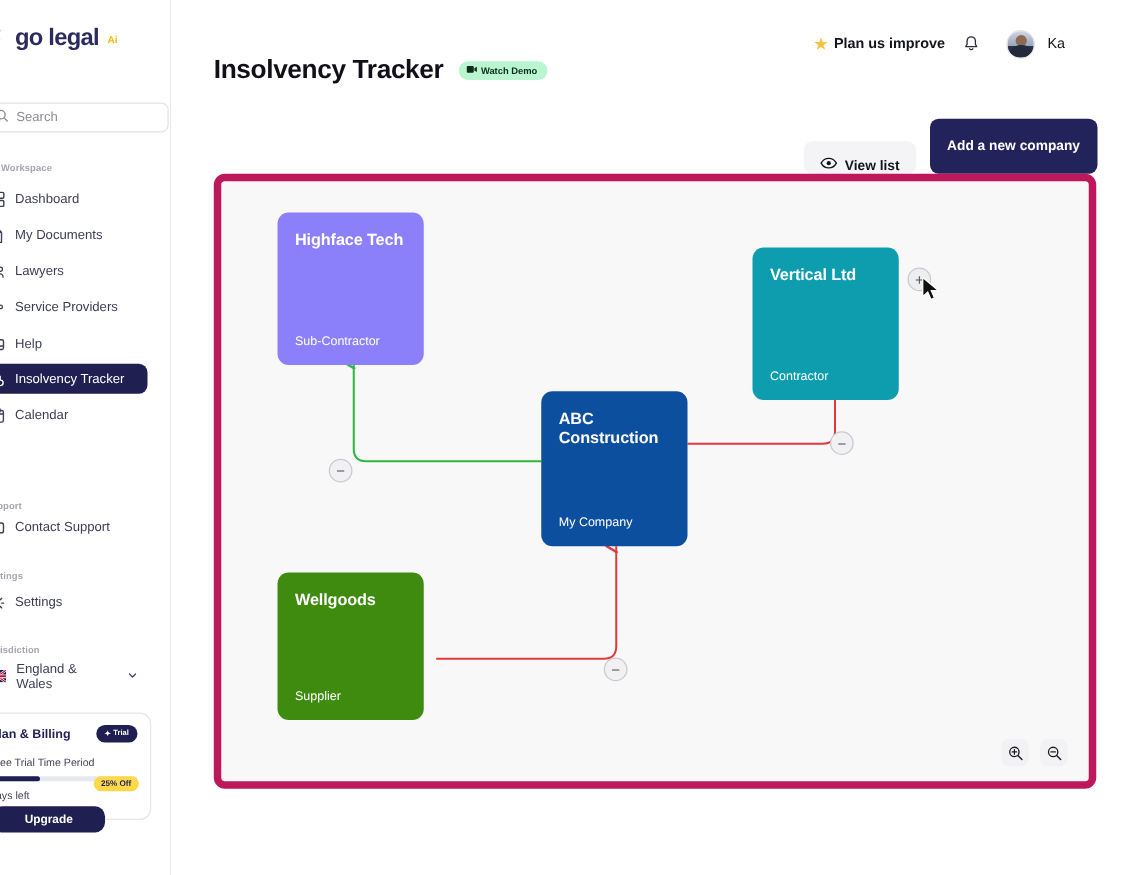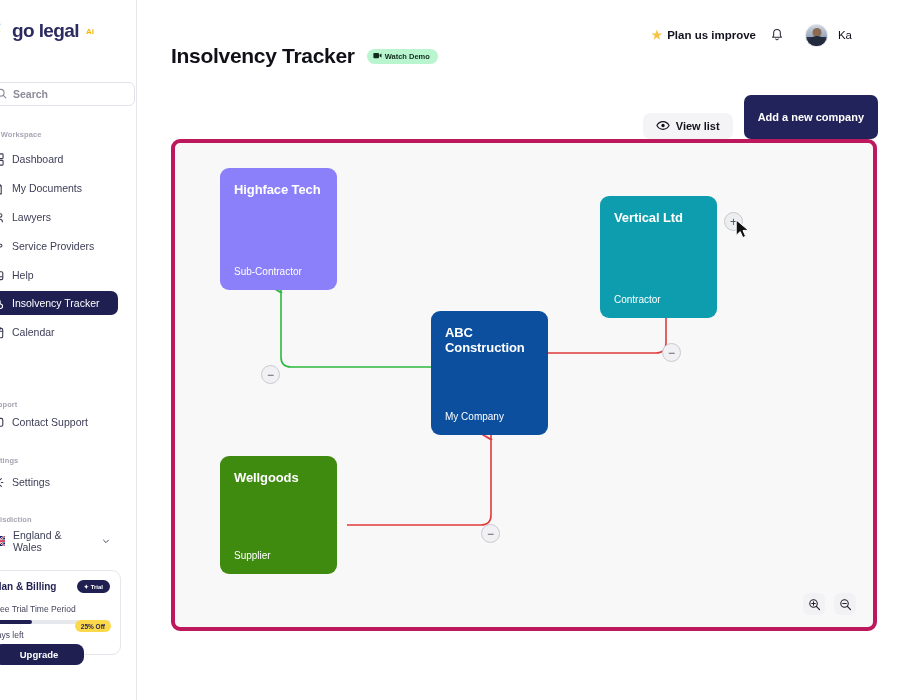--- a/index.html
+++ b/index.html
@@ -39,21 +39,21 @@
   }
 
   .search-box {
     position: absolute; left: 14px; top: 82px;
     width: 148px; height: 24px;
     border: 1px solid #e2e2e8; border-radius: 6px;
     background: #fff;
     display: flex; align-items: center; gap: 6px;
     padding: 0 8px;
   }
-  .search-box .ph { font-size: 10.5px; color: #8b8b99; font-weight: bold; }
+  .search-box .ph { font-size: 10.5px; color: #8b8b99; }
 
   .sb-label {
     position: absolute; left: 15px;
     font-size: 7.5px; font-weight: 600; color: #a6a6b4;
     letter-spacing: 0.1px;
   }
 
   .sb-item {
     position: absolute; left: 10px;
     width: 135px; height: 24px;
@@ -137,36 +137,36 @@
   .watch-demo {
     background: #b9f5cf; color: #0f2d1c;
     border-radius: 9px; padding: 3px 8px 3px 6px;
     font-size: 7.5px; font-weight: 700;
     display: flex; align-items: center; gap: 3px;
   }
 
   .actions { position: absolute; right: 22px; top: 95px; display: flex; align-items: center; gap: 11px; }
   .btn-viewlist {
     height: 26px; background: #f4f4f6; border-radius: 7px;
-    display: flex; align-items: center; gap: 6px; padding: 0 13px;
+    display: flex; align-items: flex-end; gap: 6px; padding: 0 13px;
     font-size: 11px; font-weight: 600; color: #13131f; margin-top: 18px;
   }
   .btn-add {
     height: 44px; background: #23235c; color: #fff; border-radius: 7px;
     display: flex; align-items: center; padding: 0 14px;
     font-size: 11px; font-weight: 600;
   }
 
   
   .canvas {
     position: absolute;
     left: 34px; top: 139px;
     width: 706px; height: 492px;
     background: #f8f8f9;
-    border: 4px solid #be185d;
+    border: 6px solid #be185d;
     border-radius: 9px;
     overflow: hidden;
   }
   .node {
     position: absolute;
     border-radius: 9px;
     color: #fff;
     padding: 14px 14px 13px 14px;
     display: flex; flex-direction: column; justify-content: space-between;
   }

